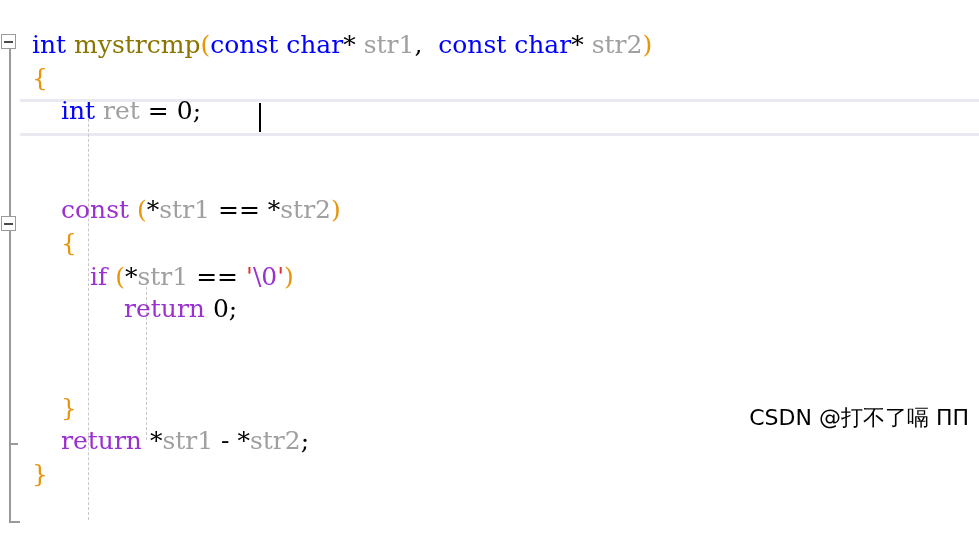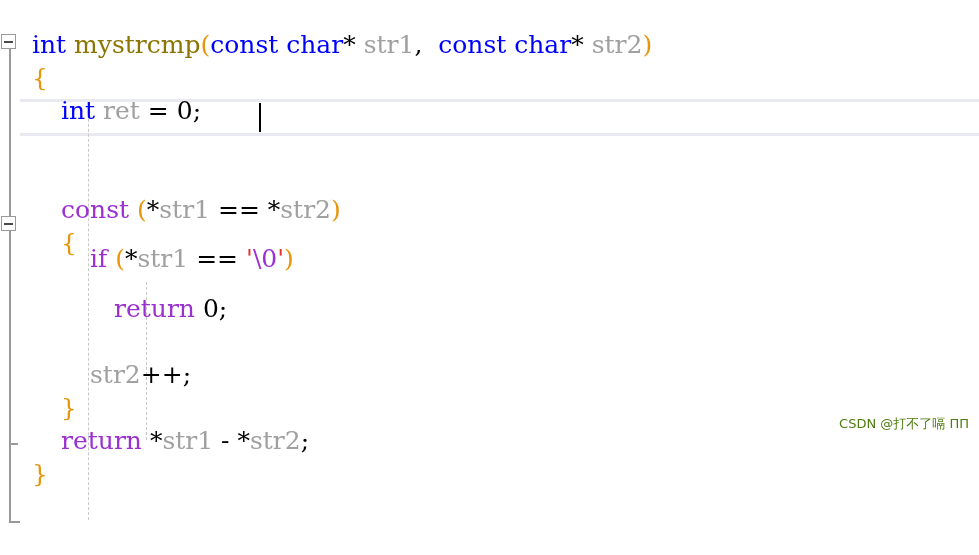--- a/index.html
+++ b/index.html
@@ -118,22 +118,22 @@
     width: 2px;
     background: #000000;
   }
 
   
   .watermark {
     position: absolute;
     right: 10px;
     bottom: 8px;
     font-family: "DejaVu Sans", "Liberation Sans", sans-serif;
-    font-size: 13px;
-    color: #4d7c0f;
+    font-size: 22px;
+    color: #000000;
     white-space: pre;
     user-select: none;
   }
 </style>
 </head>
 <body>
 
 <div id="editor">
 
   <div class="gutter">
@@ -151,23 +151,22 @@
 
   <div class="indent-guide" style="left:88px; top:104px; height:416px;"></div>
   <div class="indent-guide" style="left:146px; top:282px; height:158px;"></div>
 
   <div class="code-layer">
       <div class="line" style="top: 28px; left: 32px;"><span class="t-kw">int</span><span class="t-op"> </span><span class="t-fn">mystrcmp</span><span class="t-paren">(</span><span class="t-kw">const</span><span class="t-op"> </span><span class="t-kw">char</span><span class="t-op">*</span><span class="t-op"> </span><span class="t-ident">str1</span><span class="t-op">,</span><span class="t-op">  </span><span class="t-kw">const</span><span class="t-op"> </span><span class="t-kw">char</span><span class="t-op">*</span><span class="t-op"> </span><span class="t-ident">str2</span><span class="t-paren">)</span></div>
       <div class="line" style="top: 61px; left: 32px;"><span class="t-paren">{</span></div>
       <div class="line" style="top: 94px; left: 61px;"><span class="t-kw">int</span><span class="t-op"> </span><span class="t-ident">ret</span><span class="t-op"> = </span><span class="t-num">0</span><span class="t-op">;</span></div>
       <div class="line" style="top: 193px; left: 61px;"><span class="t-macro">const</span><span class="t-op"> </span><span class="t-paren">(</span><span class="t-op">*</span><span class="t-ident">str1</span><span class="t-op"> == </span><span class="t-op">*</span><span class="t-ident">str2</span><span class="t-paren">)</span></div>
       <div class="line" style="top: 226px; left: 61px;"><span class="t-paren">{</span></div>
-      <div class="line" style="top: 242px; left: 90px;"><span class="t-macro">if</span><span class="t-op"> </span><span class="t-paren">(</span><span class="t-op">*</span><span class="t-ident">str1</span><span class="t-op"> == </span><span class="t-quote">'</span><span class="t-escape">\0</span><span class="t-quote">'</span><span class="t-paren">)</span></div>
-      <div class="line" style="top: 292px; left: 114px; text-align: center;"><span class="t-macro">return</span><span class="t-op"> </span><span class="t-num">0</span><span class="t-op">;</span></div>
-      <div class="line" style="top: 358px; left: 90px;"><span class="t-ident">str2</span><span class="t-op">++;</span></div>
+      <div class="line" style="top: 260px; left: 90px;"><span class="t-macro">if</span><span class="t-op"> </span><span class="t-paren">(</span><span class="t-op">*</span><span class="t-ident">str1</span><span class="t-op"> == </span><span class="t-quote">'</span><span class="t-escape">\0</span><span class="t-quote">'</span><span class="t-paren">)</span></div>
+      <div class="line" style="top: 292px; left: 124px; text-align: center;"><span class="t-macro">return</span><span class="t-op"> </span><span class="t-num">0</span><span class="t-op">;</span></div>
       <div class="line" style="top: 391px; left: 61px;"><span class="t-paren">}</span></div>
       <div class="line" style="top: 424px; left: 61px;"><span class="t-macro">return</span><span class="t-op"> </span><span class="t-op">*</span><span class="t-ident">str1</span><span class="t-op"> - </span><span class="t-op">*</span><span class="t-ident">str2</span><span class="t-op">;</span></div>
       <div class="line" style="top: 457px; left: 32px;"><span class="t-paren">}</span></div>
     </div>
 
   <div class="caret" style="left:259px; top:103px; height:29px;"></div>
 
   <div class="watermark">CSDN @打不了嗝 ПΠ</div>
 
 </div>

